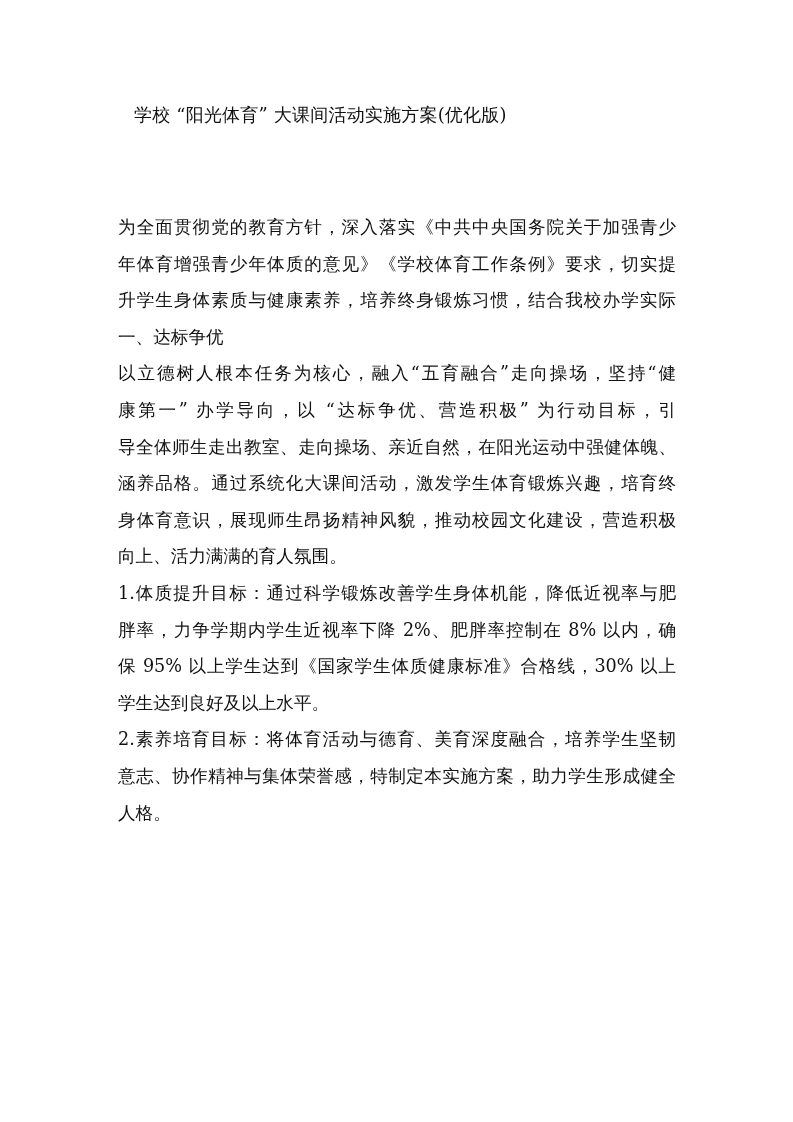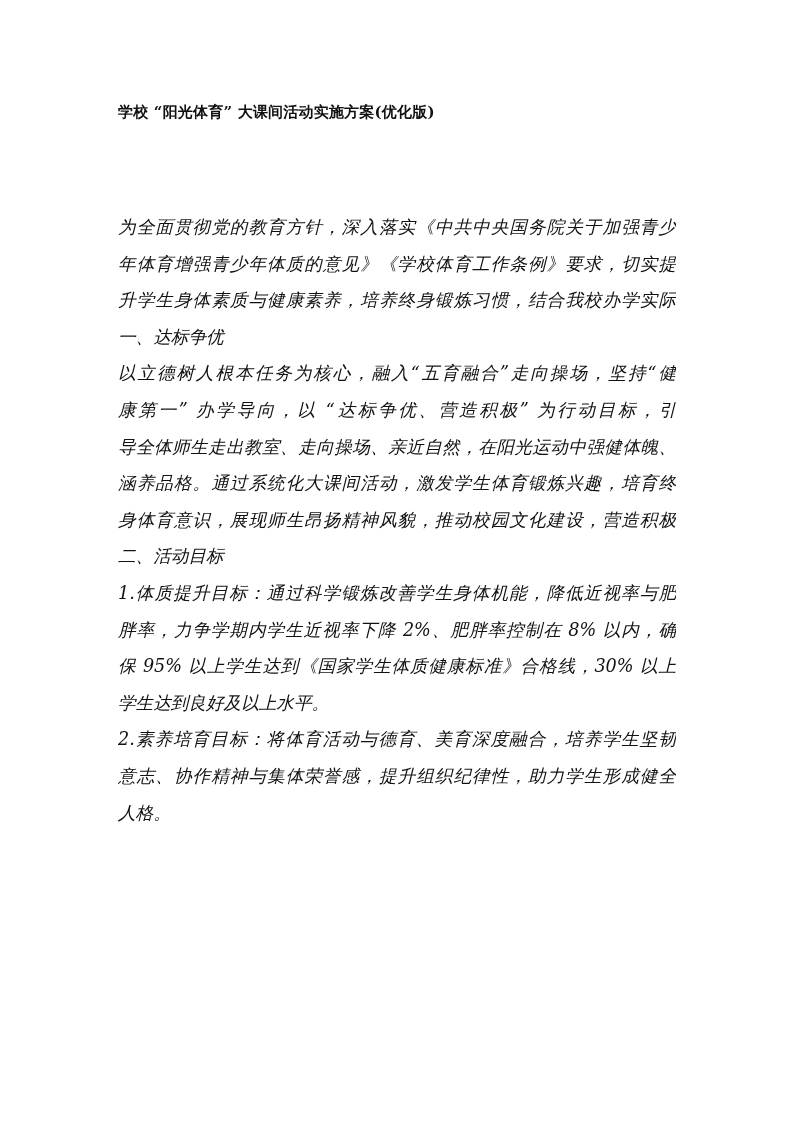--- a/index.html
+++ b/index.html
@@ -1,40 +1,40 @@
 <!DOCTYPE html>
 <html><head>
 <meta charset="utf-8">
 <style>
   html, body { margin: 0; padding: 0; background: #ffffff; }
   body { width: 793px; height: 1122px; position: relative; overflow: hidden;
          font-family: "DejaVu Serif", "Liberation Serif", serif; color: #111; }
   .page { position: absolute; left: 118px; top: 0; width: 558px; }
-  .title { position: absolute; top: 103px; left: 0; font-size: 15px; white-space: pre; letter-spacing: 0.2px; font-weight: bold; }
+  .title { position: absolute; top: 103px; left: 16px; font-size: 18px; white-space: pre; letter-spacing: 0.2px; }
   .body { position: absolute; top: 209px; left: 0; width: 558px; font-size: 17.6px; line-height: 36.6px; }
-  .line { display: block; white-space: pre; text-align: justify; text-align-last: justify; height: 36.6px; overflow: hidden; font-style: italic; }
+  .line { display: block; white-space: pre; text-align: justify; text-align-last: justify; height: 36.6px; overflow: hidden; }
   .line.last { text-align-last: left; }
 </style>
 </head>
 <body>
 
 <div class="page">
   <div class="title">学校 “阳光体育” 大课间活动实施方案(优化版)</div>
   <div class="body">
     <span class="line">为全面贯彻党的教育方针，深入落实《中共中央国务院关于加强青少</span>
     <span class="line">年体育增强青少年体质的意见》《学校体育工作条例》要求，切实提</span>
     <span class="line">升学生身体素质与健康素养，培养终身锻炼习惯，结合我校办学实际</span>
     <span class="line last">一、达标争优</span>
     <span class="line">以立德树人根本任务为核心，融入“五育融合”走向操场，坚持“健</span>
     <span class="line">康第一” 办学导向，以 “达标争优、营造积极” 为行动目标，引</span>
     <span class="line">导全体师生走出教室、走向操场、亲近自然，在阳光运动中强健体魄、</span>
     <span class="line">涵养品格。通过系统化大课间活动，激发学生体育锻炼兴趣，培育终</span>
     <span class="line">身体育意识，展现师生昂扬精神风貌，推动校园文化建设，营造积极</span>
-    <span class="line last">二、活动目标</span>
+    <span class="line last">向上、活力满满的育人氛围。</span>
     <span class="line">1.体质提升目标：通过科学锻炼改善学生身体机能，降低近视率与肥</span>
     <span class="line">胖率，力争学期内学生近视率下降 2%、肥胖率控制在 8% 以内，确</span>
     <span class="line">保 95% 以上学生达到《国家学生体质健康标准》合格线，30% 以上</span>
     <span class="line last">学生达到良好及以上水平。</span>
     <span class="line">2.素养培育目标：将体育活动与德育、美育深度融合，培养学生坚韧</span>
-    <span class="line">意志、协作精神与集体荣誉感，提升组织纪律性，助力学生形成健全</span>
+    <span class="line">意志、协作精神与集体荣誉感，特制定本实施方案，助力学生形成健全</span>
     <span class="line last">人格。</span>
   </div>
 </div>
 
 </body></html>

